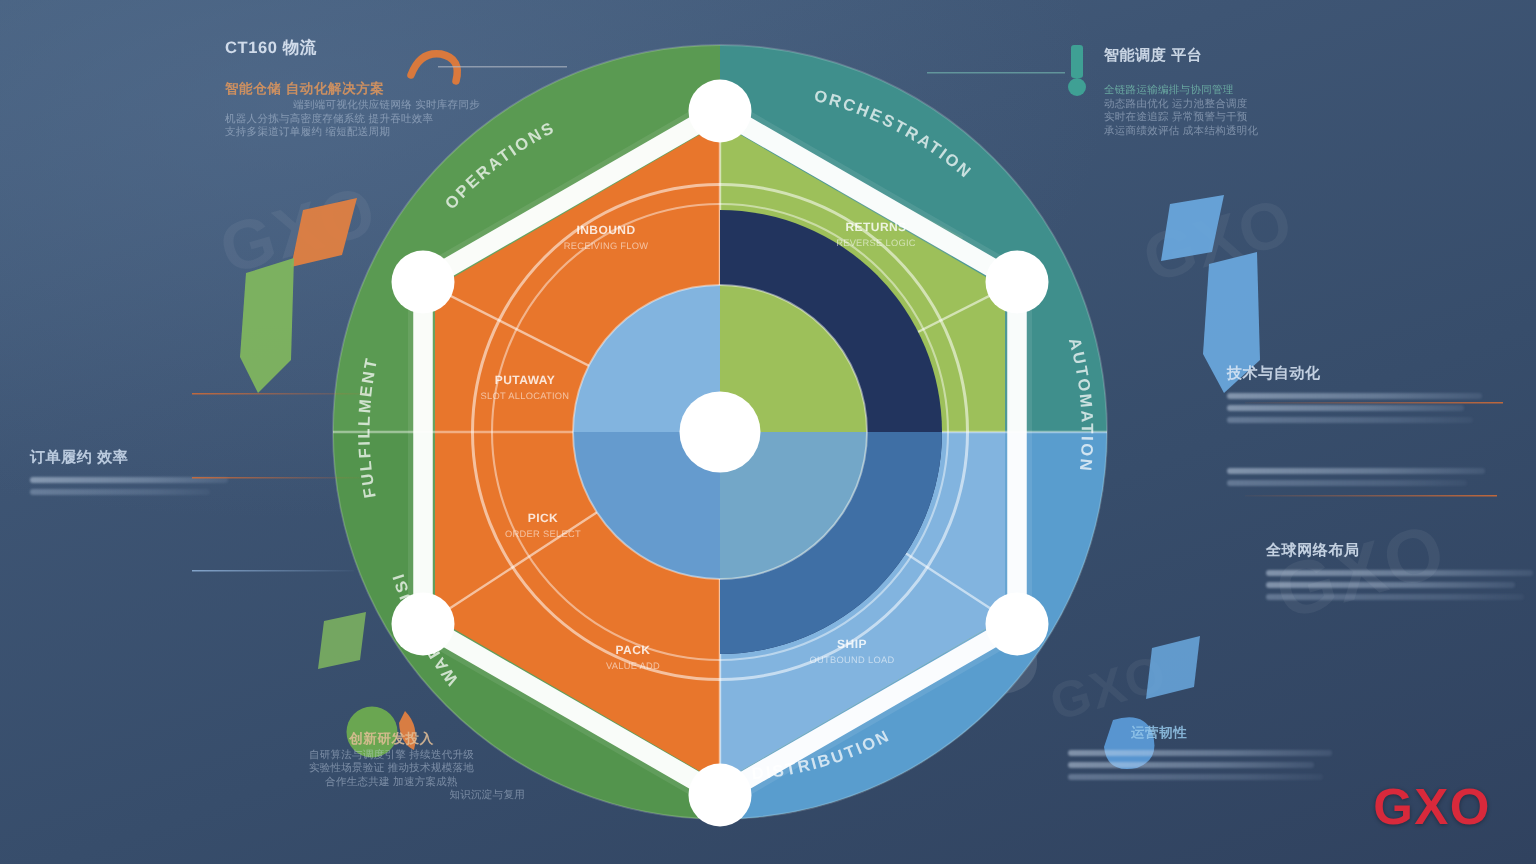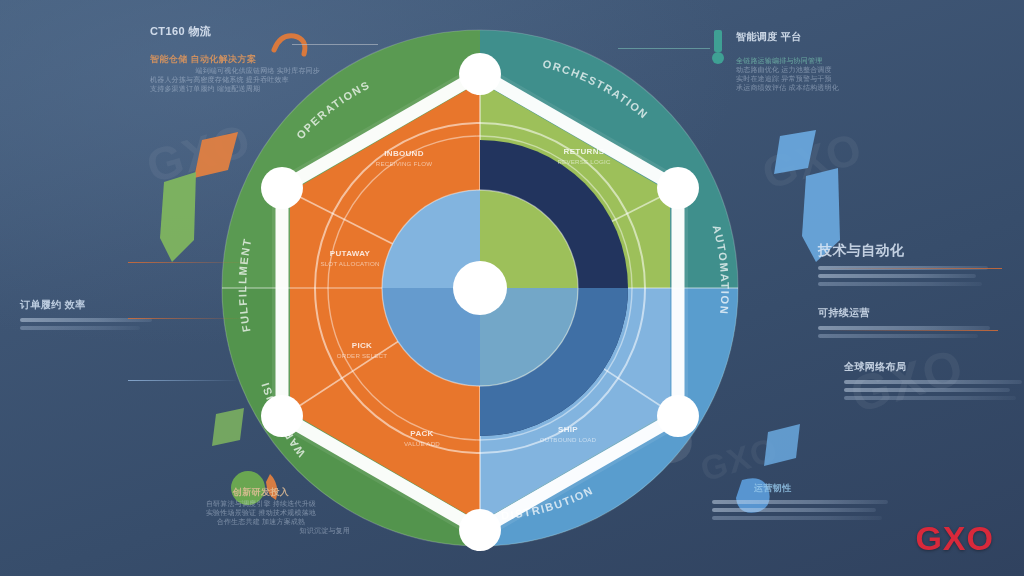--- a/index.html
+++ b/index.html
@@ -283,29 +283,28 @@
   <div class="callout" style="left:20px; top:298px; width:142px;">
     <div class="ghost-title" style="color:rgba(214,228,245,0.82); font-size:10px;">订单履约 效率</div>
     <div class="blurline" style="width:132px; margin-top:6px;"></div>
     <div class="blurline dim" style="width:120px;"></div>
   </div>
   <div class="connector rule-orange" style="left:128px; top:318px; width:112px;"></div>
 
   <div class="connector rule-blue" style="left:128px; top:380px; width:108px;"></div>
 
   <div class="callout" style="left:818px; top:242px; width:180px;">
-    <div class="ghost-title" style="color:rgba(220,232,246,0.85); font-size:14px;">技术与自动化</div>
+    <div class="ghost-title" style="color:rgba(220,232,246,0.85); font-size:10px;">技术与自动化</div>
     <div class="blurline" style="width:170px; margin-top:6px;"></div>
     <div class="blurline" style="width:158px;"></div>
     <div class="blurline dim" style="width:164px;"></div>
   </div>
   <div class="connector rule-orange" style="left:830px; top:268px; width:172px; transform:scaleX(-1);"></div>
 
   <div class="callout" style="left:818px; top:306px; width:180px;">
-    <div class="ghost-title" style="color:rgba(220,232,246,0.85); font-size:10px;">可持续运营</div>
     <div class="blurline" style="width:172px; margin-top:6px;"></div>
     <div class="blurline dim" style="width:160px;"></div>
   </div>
   <div class="connector rule-orange" style="left:830px; top:330px; width:168px; transform:scaleX(-1);"></div>
 
   <div class="callout" style="left:844px; top:360px; width:186px;">
     <div class="ghost-title" style="color:rgba(220,232,246,0.85); font-size:10px;">全球网络布局</div>
     <div class="blurline" style="width:178px; margin-top:6px;"></div>
     <div class="blurline" style="width:166px;"></div>
     <div class="blurline dim" style="width:172px;"></div>

